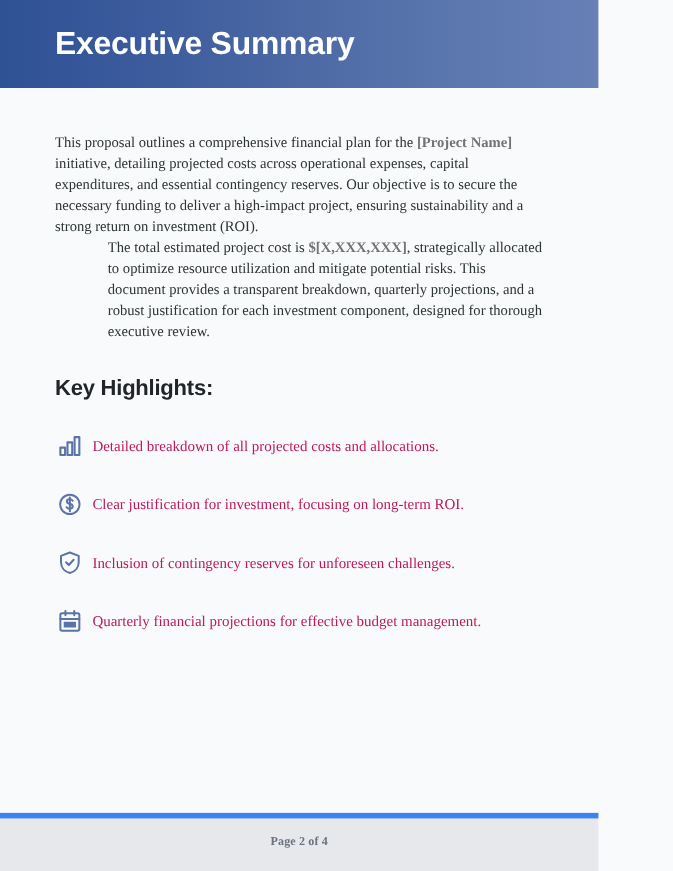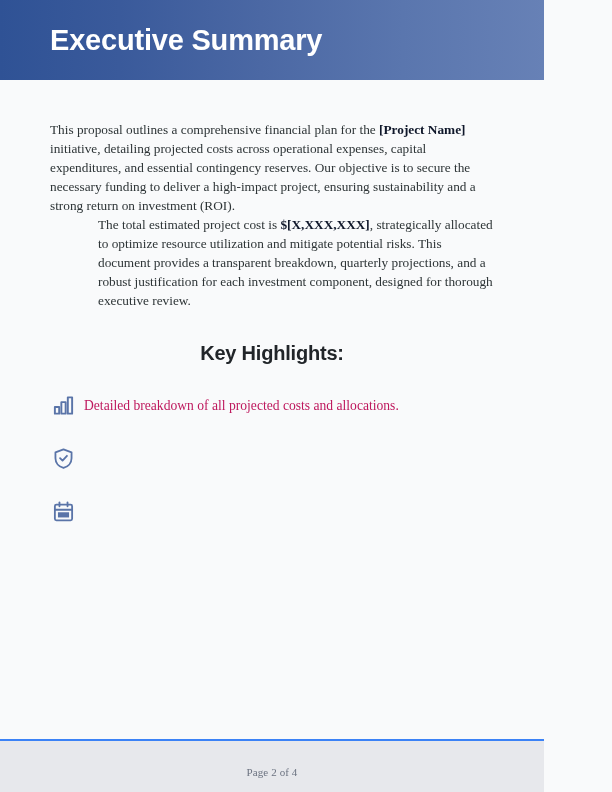--- a/index.html
+++ b/index.html
@@ -55,31 +55,30 @@
     color: #2d3436;
     margin: 0;
     text-align: left;
   }
   .para + .para {
     margin-top: 0;
     margin-left: 48px;
   }
   .para b {
     font-weight: bold;
-    color: #0f172a;
+    color: #737373;
   }
 
   .section-heading {
     font-family: "Liberation Sans", sans-serif;
     font-size: 20px;
     font-weight: bold;
     color: #212529;
     margin: 32px 0 0 0;
     letter-spacing: -0.2px;
-    text-align: center;
   }
 
   .highlights {
     margin-top: 22px;
   }
   .highlight-row {
     display: flex;
     align-items: center;
     min-height: 36px;
     margin-bottom: 17px;
@@ -102,26 +101,27 @@
     font-size: 13.6px;
     line-height: 19px;
     color: #be185d;
   }
 
   
   .footer {
     flex: 0 0 53px;
     height: 53px;
     background: #e7e8ec;
-    border-top: 2px solid #3b82f6;
+    border-top: 5px solid #3b82f6;
     display: flex;
     align-items: flex-start;
     justify-content: center;
-    padding-top: 25px;
+    padding-top: 15px;
     box-sizing: border-box;
+    font-weight: bold;
   }
   .footer-text {
     font-family: "Liberation Serif", serif;
     font-size: 11px;
     color: #6b7280;
     letter-spacing: 0.1px;
   }
 </style>
 </head>
 <body>
@@ -146,40 +146,52 @@
         <span class="highlight-icon">
           <svg width="23" height="23" viewBox="0 0 24 24" fill="none" stroke="#5a74a8" stroke-width="2" stroke-linecap="round" stroke-linejoin="round">
             <rect x="3" y="13.5" width="4.5" height="7"></rect>
             <rect x="9.75" y="8.5" width="4.5" height="12"></rect>
             <rect x="16.5" y="3.5" width="4.5" height="17"></rect>
           </svg>
         </span>
         <span class="highlight-text">Detailed breakdown of all projected costs and allocations.</span>
       </div>
 
+      <div class="highlight-row">
+        <span class="highlight-icon">
+          <svg width="23" height="23" viewBox="0 0 24 24" fill="none" stroke="#5a74a8" stroke-width="1.9" stroke-linecap="round" stroke-linejoin="round">
+            <circle cx="12" cy="12" r="9.2"></circle>
+            <path d="M14.7 8.6c-.6-.9-1.6-1.4-2.8-1.4-1.6 0-2.7.8-2.7 2.1 0 1.2.9 1.8 2.6 2.2 1.9.4 2.9 1 2.9 2.4 0 1.4-1.2 2.3-2.8 2.3-1.3 0-2.4-.5-3-1.5"></path>
+            <line x1="12" y1="5.4" x2="12" y2="18.6"></line>
+          </svg>
+        </span>
+        <span class="highlight-text">Clear justification for investment, focusing on long-term ROI.</span>
+      </div>
 
       <div class="highlight-row">
         <span class="highlight-icon">
           <svg width="23" height="23" viewBox="0 0 24 24" fill="none" stroke="#5a74a8" stroke-width="1.9" stroke-linecap="round" stroke-linejoin="round">
             <path d="M12 2.4 3.6 5.6v6.1c0 5 3.5 8.9 8.4 10.2 4.9-1.3 8.4-5.2 8.4-10.2V5.6L12 2.4z"></path>
             <polyline points="8.4,11.6 11,14.2 15.6,9.2"></polyline>
           </svg>
         </span>
+        <span class="highlight-text">Inclusion of contingency reserves for unforeseen challenges.</span>
       </div>
 
       <div class="highlight-row">
         <span class="highlight-icon">
           <svg width="23" height="23" viewBox="0 0 24 24" fill="none" stroke="#5a74a8" stroke-width="1.9" stroke-linecap="round" stroke-linejoin="round">
             <rect x="3" y="4.8" width="18" height="16.4" rx="1.6"></rect>
             <line x1="3" y1="10.2" x2="21" y2="10.2"></line>
             <line x1="7.8" y1="2.6" x2="7.8" y2="6.6"></line>
             <line x1="16.2" y1="2.6" x2="16.2" y2="6.6"></line>
             <rect x="6.2" y="12.8" width="11.6" height="5.4" fill="#5a74a8" stroke="none"></rect>
           </svg>
         </span>
+        <span class="highlight-text">Quarterly financial projections for effective budget management.</span>
       </div>
 
     </div>
   </div>
 
   <div class="footer">
     <span class="footer-text">Page 2 of 4</span>
   </div>
 
 </div>

